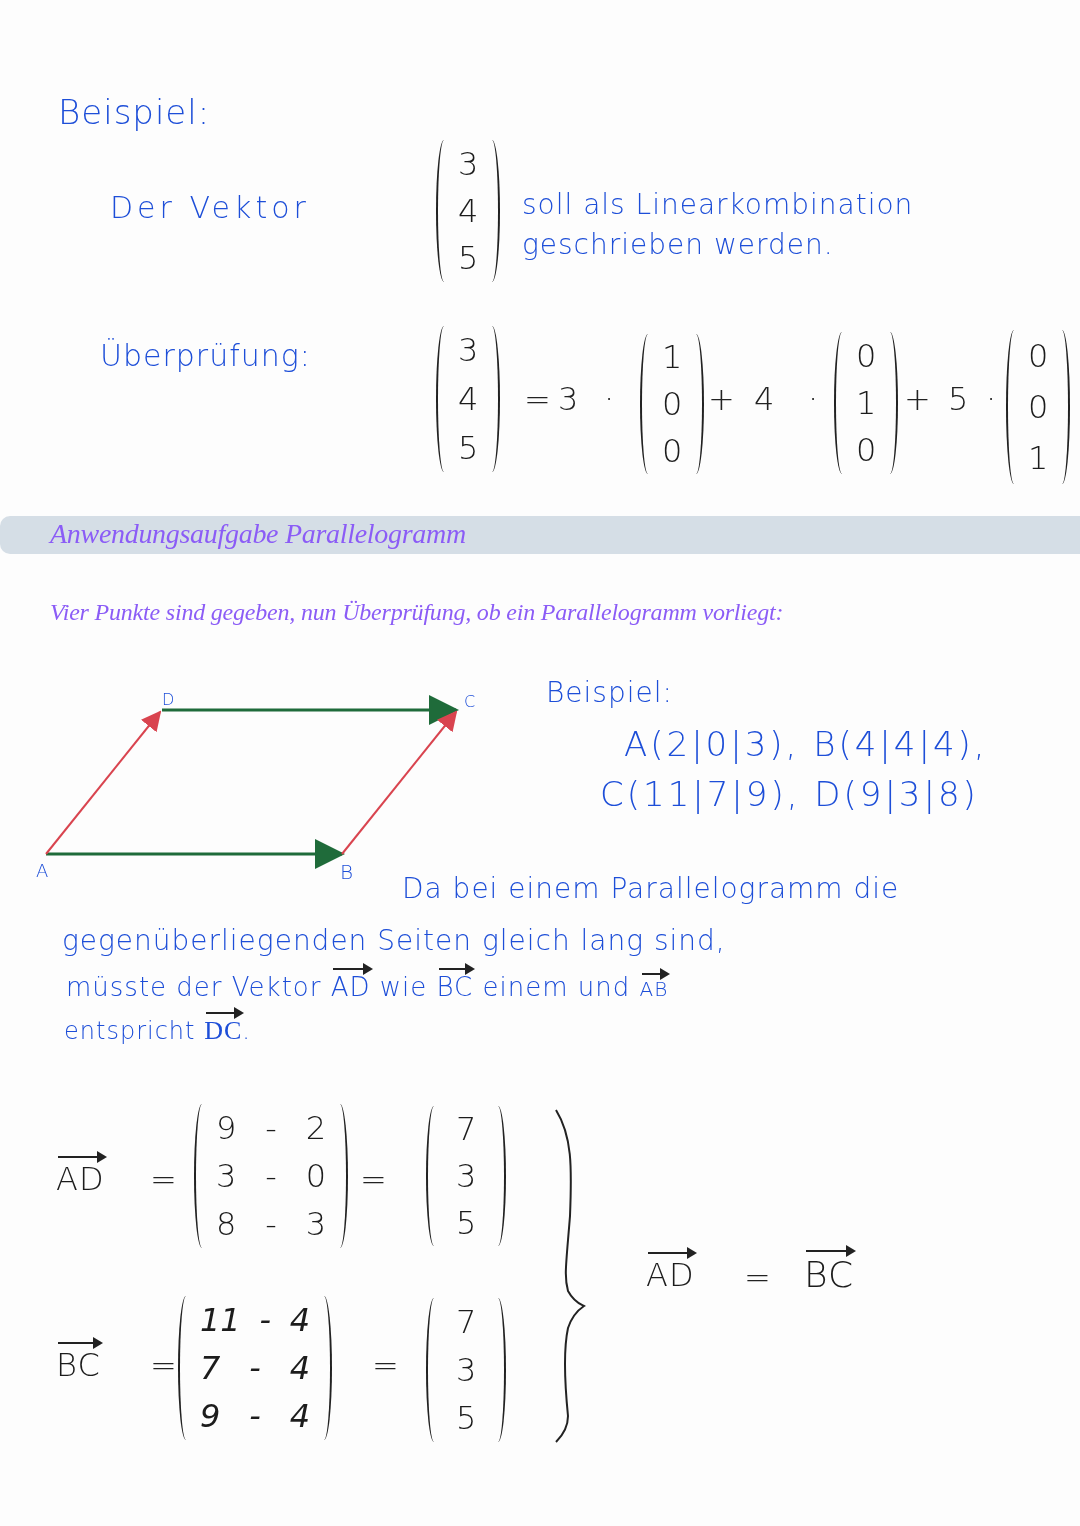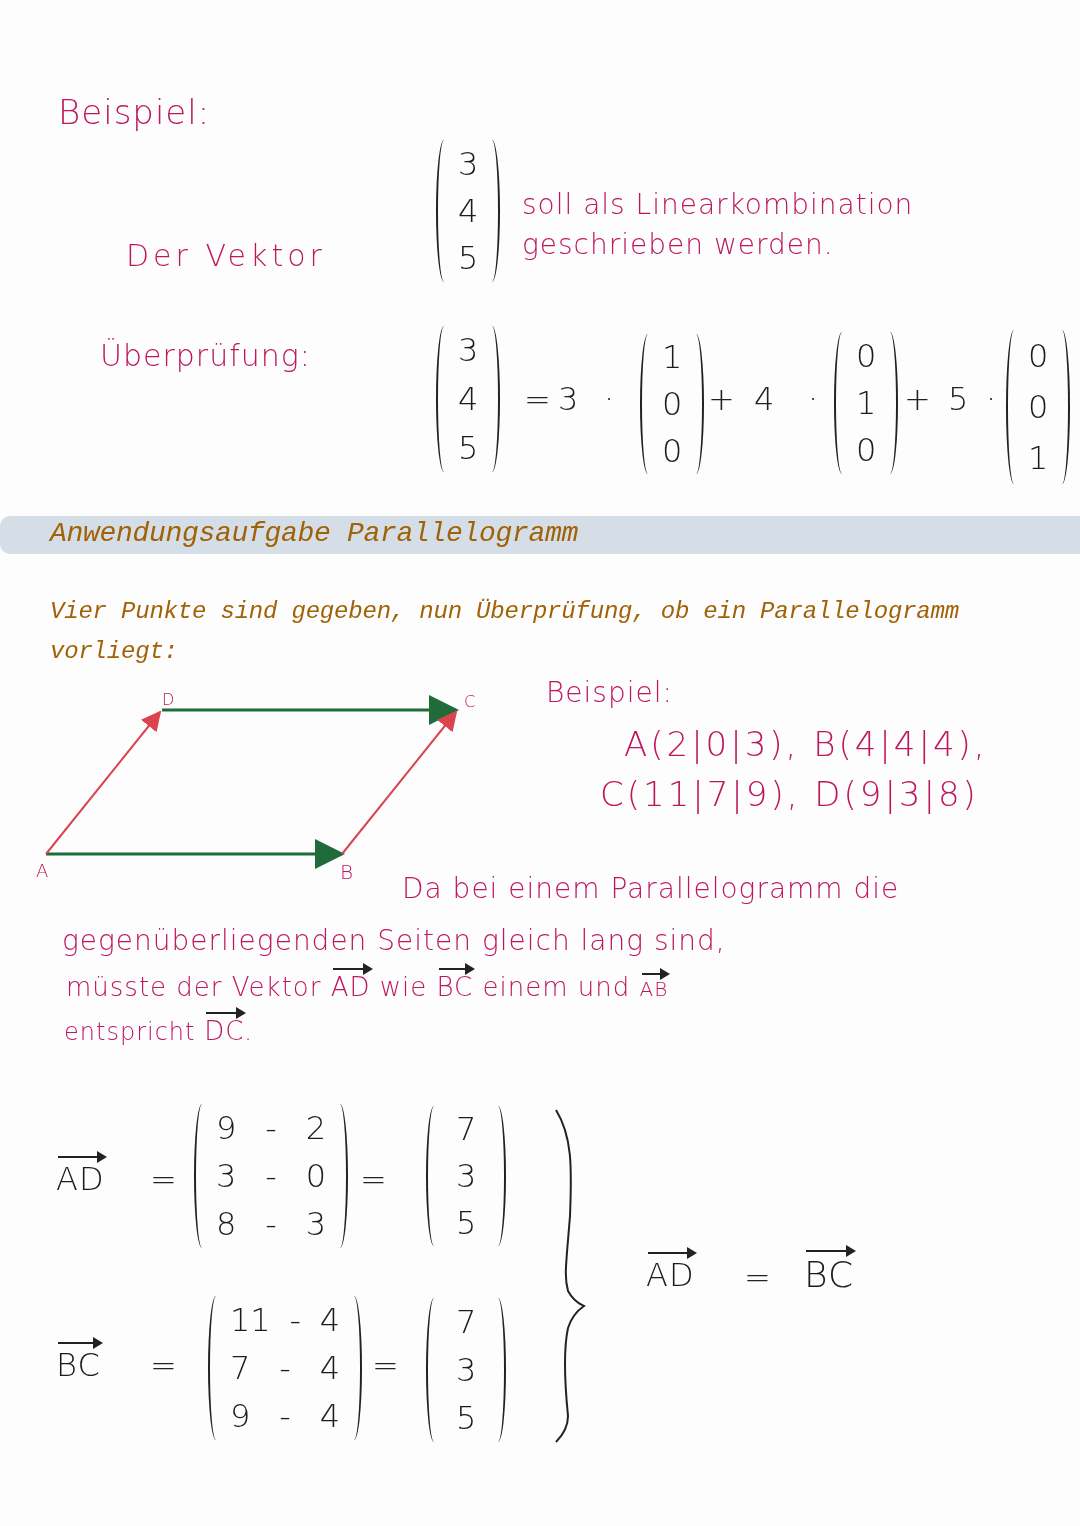--- a/index.html
+++ b/index.html
@@ -1,25 +1,25 @@
 <!DOCTYPE html>
 <html><head>
 <meta charset="utf-8">
 <style>
   html, body { margin: 0; padding: 0; }
   body {
     width: 1080px; height: 1526px; position: relative; overflow: hidden;
     background: #fdfdfd; color: #1c1c1c;
     font-family: "DejaVu Sans", sans-serif;
   }
-  .hw { position: absolute; font-family: "DejaVu Sans", sans-serif; font-weight: 300; color: #be185d; letter-spacing: 1px; white-space: nowrap; }
+  .hw { position: absolute; font-family: "DejaVu Sans", sans-serif; font-weight: 300; color: #1d4ed8; letter-spacing: 1px; white-space: nowrap; }
   .hw-title { font-size: 34px; }
   .hw-large { font-size: 34px; letter-spacing: 3px; }
   .hw-text { font-size: 28px; letter-spacing: 1px; }
-  .typed { position: absolute; font-family: Liberation Mono, monospace; font-style: italic; color: #a16207; }
+  .typed { position: absolute; font-family: Liberation Serif, serif; font-style: italic; color: #8b5cf6; }
   .section-bar {
     position: absolute; left: 0; top: 516px; width: 1080px; height: 38px;
     background: #d5dee6; border-radius: 10px 0 0 10px;
   }
   .section-title { left: 50px; top: 518px; font-size: 28px; letter-spacing: -0.3px; }
   .intro { left: 50px; top: 592px; font-size: 24px; line-height: 40px; width: 950px; white-space: normal; letter-spacing: -0.2px; }
 
   
   .vec { position: absolute; display: flex; align-items: stretch; }
   .paren { width: 14px; border: 2px solid #222; }
@@ -32,21 +32,21 @@
 
   .vlabel { position: absolute; font-size: 32px; font-weight: 300; letter-spacing: 1px; }
   .vlabel .arrow { position: absolute; left: 2px; right: 2px; top: -4px; height: 2px; background: #222; }
   .vlabel .arrow::after { content: ""; position: absolute; right: -4px; top: -5px; border-left: 10px solid #222; border-top: 6px solid transparent; border-bottom: 6px solid transparent; }
   svg { position: absolute; overflow: visible; }
 </style>
 </head>
 <body>
 
 <div class="hw hw-title" style="left:58px;top:92px;">Beispiel:</div>
-<div class="hw hw-text" style="left:126px;top:190px;font-size:30px;letter-spacing:4px;margin-top:48px;">Der Vektor</div>
+<div class="hw hw-text" style="left:110px;top:190px;font-size:30px;letter-spacing:4px;">Der Vektor</div>
 
 <div class="vec" style="left:436px;top:140px;height:142px;">
   <div class="paren l"></div>
   <div class="vec-col">
     <span>3</span>
     <span>4</span>
     <span>5</span>
   </div>
   <div class="paren r"></div>
 </div>
@@ -134,21 +134,21 @@
 <div class="hw hw-text" style="left:66px;top:972px;font-size:26px;">
   <span>müsste der Vektor</span>
   <span class="vlabel" style="position:relative;font-size:26px;"><span class="arrow"></span><span>AD</span></span>
   <span>wie</span>
   <span class="vlabel" style="position:relative;font-size:26px;"><span class="arrow"></span><span>BC</span></span>
   <span>einem und</span>
   <span class="vlabel" style="position:relative;font-size:20px;margin-top:12px;"><span class="arrow"></span><span>AB</span></span>
 </div>
 <div class="hw hw-text" style="left:64px;top:1016px;font-size:24px;">
   <span>entspricht</span>
-  <span class="vlabel" style="position:relative;font-size:26px;"><span class="arrow"></span><span>DC</span></span><span>.</span>
+  <span class="vlabel" style="position:relative;font-size:26px;font-family:Liberation Serif, serif;"><span class="arrow"></span><span>DC</span></span><span>.</span>
 </div>
 
 <div class="vlabel" style="left:56px;top:1160px;"><span class="arrow"></span><span>AD</span></div>
 <div class="op" style="left:150px;top:1160px;">=</div>
 <div class="vec" style="left:194px;top:1104px;height:144px;">
   <div class="paren l"></div>
   <div class="vec-col wide">
     <div class="vec-row">
         <span>9</span>
         <span>-</span>
@@ -173,21 +173,21 @@
   <div class="vec-col" style="padding:0 14px;">
     <span>7</span>
     <span>3</span>
     <span>5</span>
   </div>
   <div class="paren r"></div>
 </div>
 
 <div class="vlabel" style="left:56px;top:1346px;"><span class="arrow"></span><span>BC</span></div>
 <div class="op" style="left:150px;top:1346px;">=</div>
-<div class="vec" style="left:208px;top:1296px;height:144px;">
+<div class="vec" style="left:178px;top:1296px;height:144px;font-style:italic;">
   <div class="paren l"></div>
   <div class="vec-col wide">
     <div class="vec-row">
         <span>11</span>
         <span>-</span>
         <span>4</span>
       </div>
     <div class="vec-row">
         <span>7</span>
         <span>-</span>

